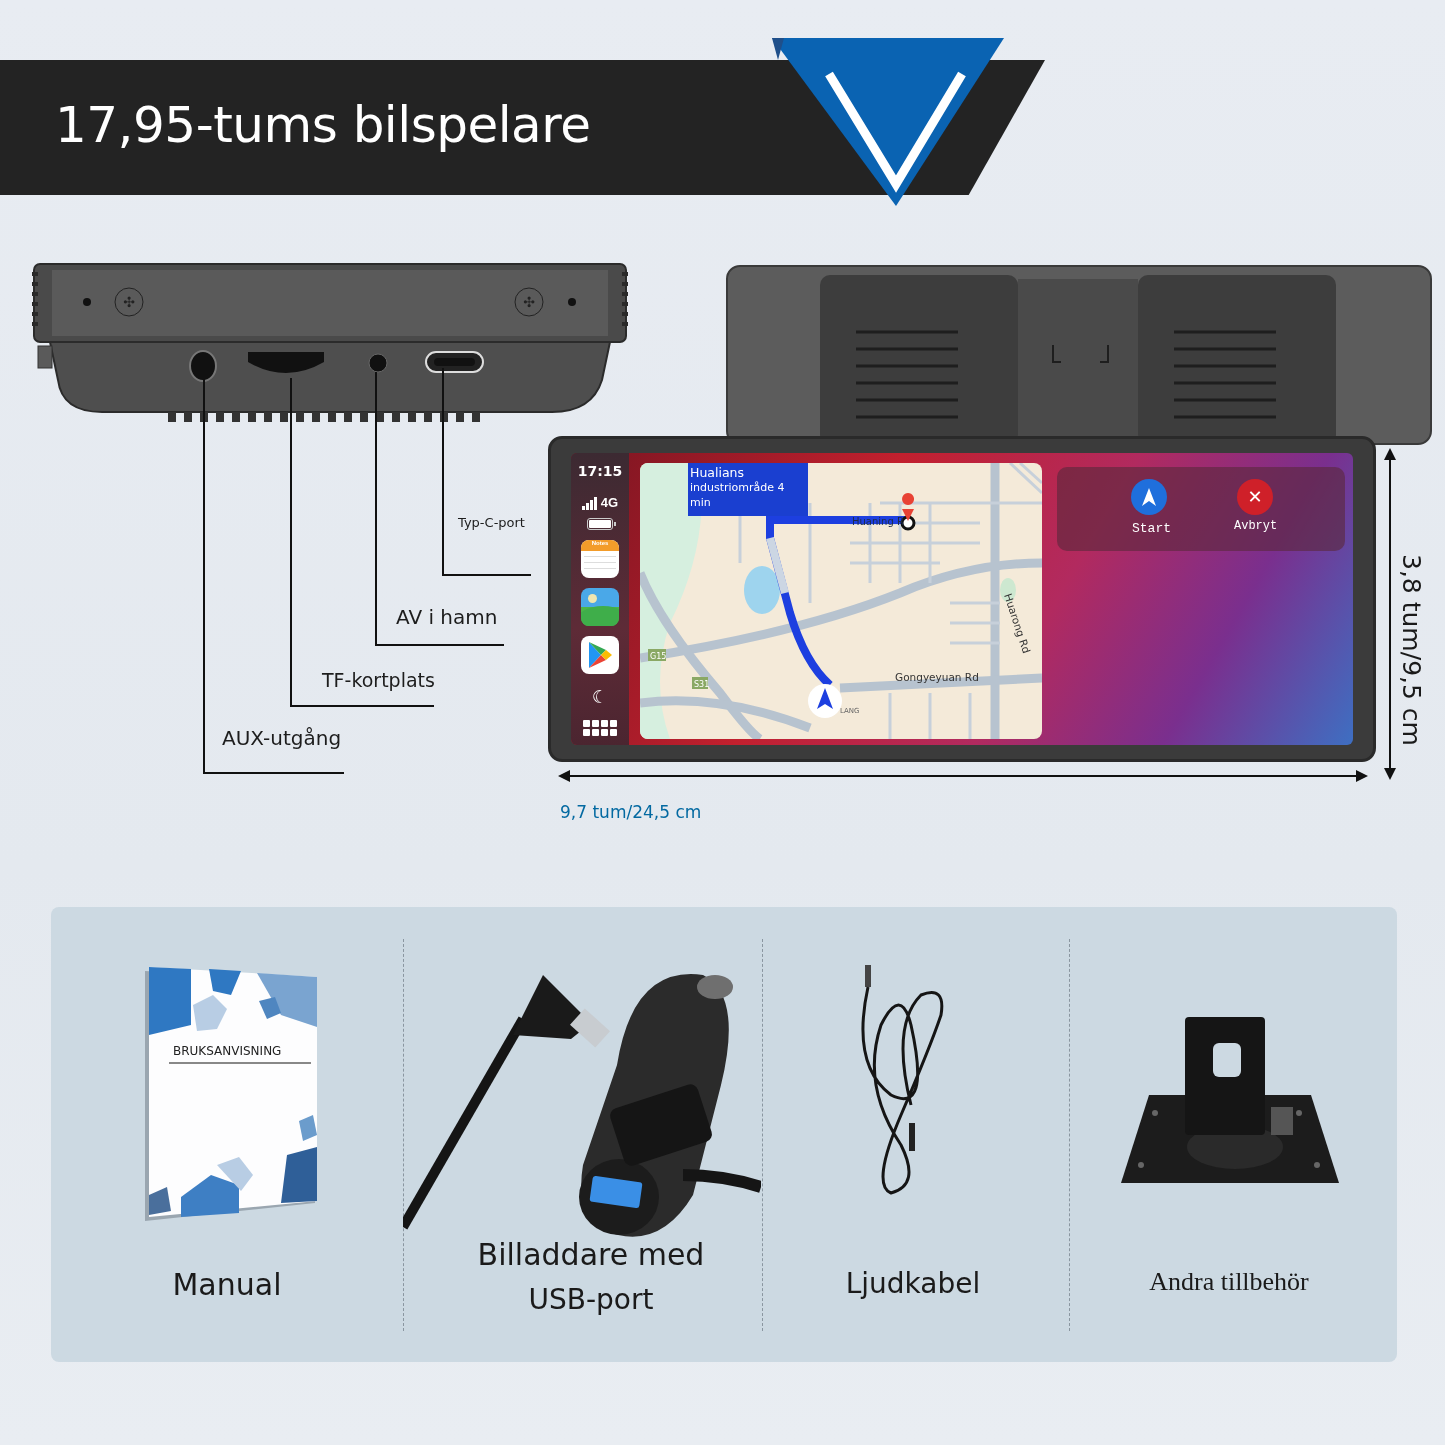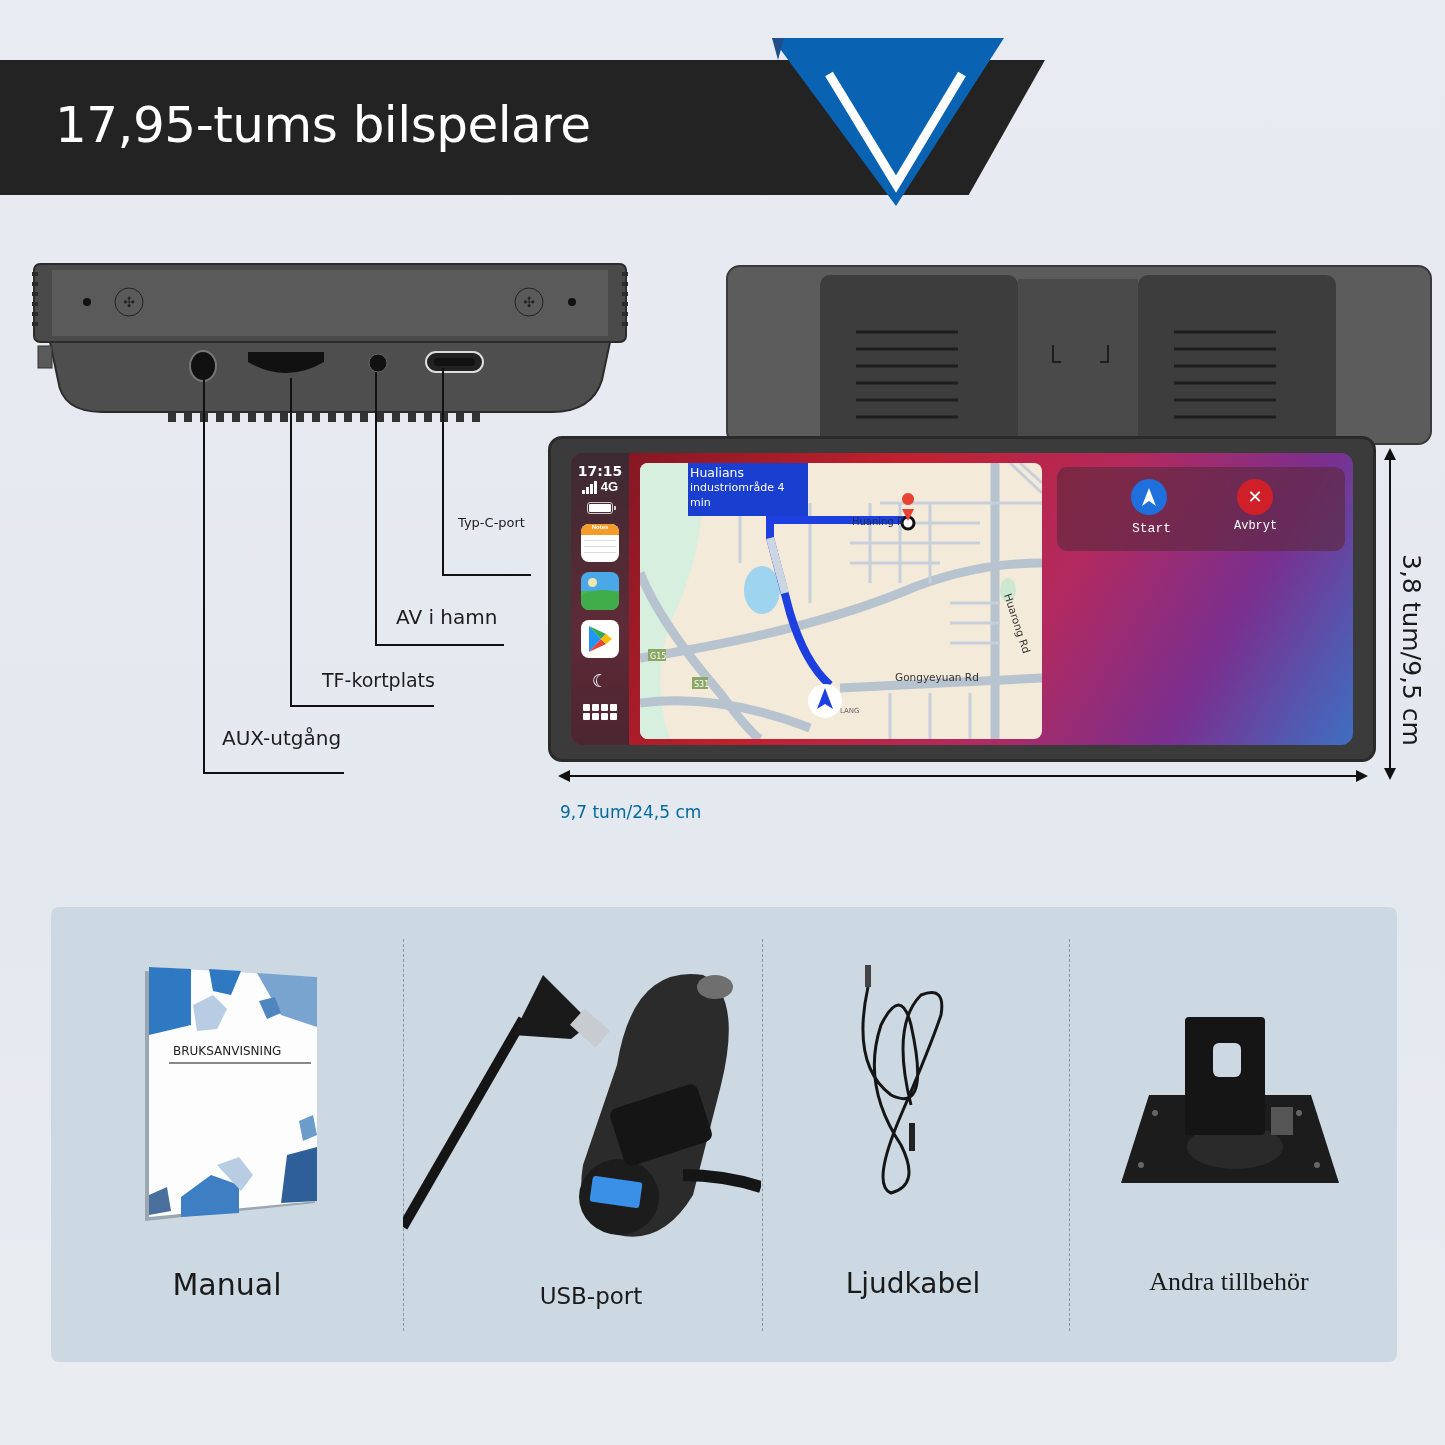--- a/index.html
+++ b/index.html
@@ -31,27 +31,27 @@
   .callout-line { background: #111; position: absolute; }
   .callout-label { position: absolute; font-family: "DejaVu Sans", sans-serif; color: #1d1d1d; }
 
   
   .back-device { left: 726px; top: 265px; width: 706px; height: 180px;
     background: #5c5c5c; border-radius: 14px; border: 2px solid #3a3a3a; }
 
   
   .screen-frame { left: 548px; top: 436px; width: 828px; height: 326px;
     background: #3b3b3b; border-radius: 14px; border: 3px solid #2a2a2a; padding: 14px 20px 14px 20px; }
-  .screen { position: relative; width: 100%; height: 100%; border-radius: 12px; overflow: hidden;
+  .screen { position: relative; width: 100%; height: 100%; border-radius: 6px; overflow: hidden;
     background: linear-gradient(120deg, #7a1521 0%, #c2202e 35%, #b22a5f 60%, #7a2f8e 80%, #3e6fc2 100%); }
 
   .cp-sidebar { position: absolute; left: 0; top: 0; width: 58px; height: 100%;
     background: linear-gradient(180deg, #3c2a32, #5e2b37 60%, #4b2530); display: flex; flex-direction: column; align-items: center; padding-top: 10px; }
   .cp-time { color: #fff; font-size: 14px; font-weight: 700; font-family: "DejaVu Sans", sans-serif; }
-  .cp-signal { color: #fff; font-size: 13px; font-weight: 700; margin-top: 0; display: flex; align-items: flex-end; gap: 2px; }
+  .cp-signal { color: #fff; font-size: 13px; font-weight: 700; margin-top: 16px; display: flex; align-items: flex-end; gap: 2px; }
   .bars { display: flex; align-items: flex-end; gap: 1px; margin-right: 2px; }
   .bars span { width: 3px; background: #fff; display: block; }
   .battery { width: 26px; height: 12px; border: 1.5px solid #ccc; border-radius: 3px; margin-top: 8px; padding: 1px; position: relative; }
   .battery::after { content: ""; position: absolute; right: -4px; top: 3px; width: 2px; height: 4px; background: #ccc; }
   .battery div { background: #fff; height: 100%; width: 100%; border-radius: 1px; }
   .app-icon { width: 38px; height: 38px; border-radius: 8px; margin-top: 10px; overflow: hidden; position: relative; }
   .notes { background: #fff; }
   .notes .top { height: 11px; background: #f39c2a; color: #fff; font-size: 6px; text-align: center; font-weight: 700; }
   .notes .ln { height: 1px; background: #ddd; margin: 5px 3px 0; }
   .photos { background: linear-gradient(180deg, #4aa8e8 0%, #4aa8e8 50%, #4cb64a 50%); }
@@ -352,21 +352,22 @@
     <path d="M0,272 L120,64" stroke="#151515" stroke-width="10" fill="none"></path>
     <path d="M110,80 L140,20 L188,68 L168,84 Z" fill="#1a1a1a"></path>
     <rect x="170" y="62" width="34" height="22" fill="#c8ccd0" transform="rotate(42 187 73)"></rect>
     <path d="M214,110 Q230,10 300,20 Q340,40 318,130 L290,240 Q260,290 215,280 Q170,270 180,210 Z" fill="#2b2b2b"></path>
     <ellipse cx="312" cy="32" rx="18" ry="12" fill="#6f6f6f"></ellipse>
     <ellipse cx="216" cy="242" rx="40" ry="38" fill="#1c1c1c"></ellipse>
     <rect x="188" y="224" width="50" height="26" rx="3" fill="#3a8fe6" transform="rotate(8 213 237)"></rect>
     <path d="M280,220 Q320,220 358,232" stroke="#151515" stroke-width="12" fill="none"></path>
     <rect x="212" y="140" width="92" height="60" rx="8" fill="#151515" transform="rotate(-18 258 170)"></rect>
   </svg>
-  <div class="acc-label" style="left:380px;top:376px;width:320px;font-size:23px;">USB-port</div>
+  <div class="acc-label" style="left:380px;top:330px;width:320px;font-size:30px;">Billaddare med</div>
+  <div class="acc-label" style="left:380px;top:376px;width:320px;font-size:28px;">USB-port</div>
 
   <svg style="position:absolute;left:800px;top:58px;" width="110" height="232" viewBox="0 0 110 232">
     <rect x="14" y="0" width="6" height="22" fill="#444"></rect>
     <path d="M17,22 Q0,100 40,130 Q80,150 60,60 Q50,20 30,60 Q10,120 50,180 Q70,220 40,228 Q20,220 50,150 Q80,80 90,50 Q95,20 70,30 Q40,60 60,140" stroke="#151515" stroke-width="3" fill="none"></path>
     <rect x="58" y="158" width="6" height="28" fill="#222"></rect>
   </svg>
   <div class="acc-label" style="left:762px;top:360px;width:200px;font-size:28px;">Ljudkabel</div>
 
   <svg style="position:absolute;left:1070px;top:100px;" width="222" height="180" viewBox="0 0 222 180">
     <polygon points="28,88 190,88 218,176 0,176" fill="#1c1c1c"></polygon>

